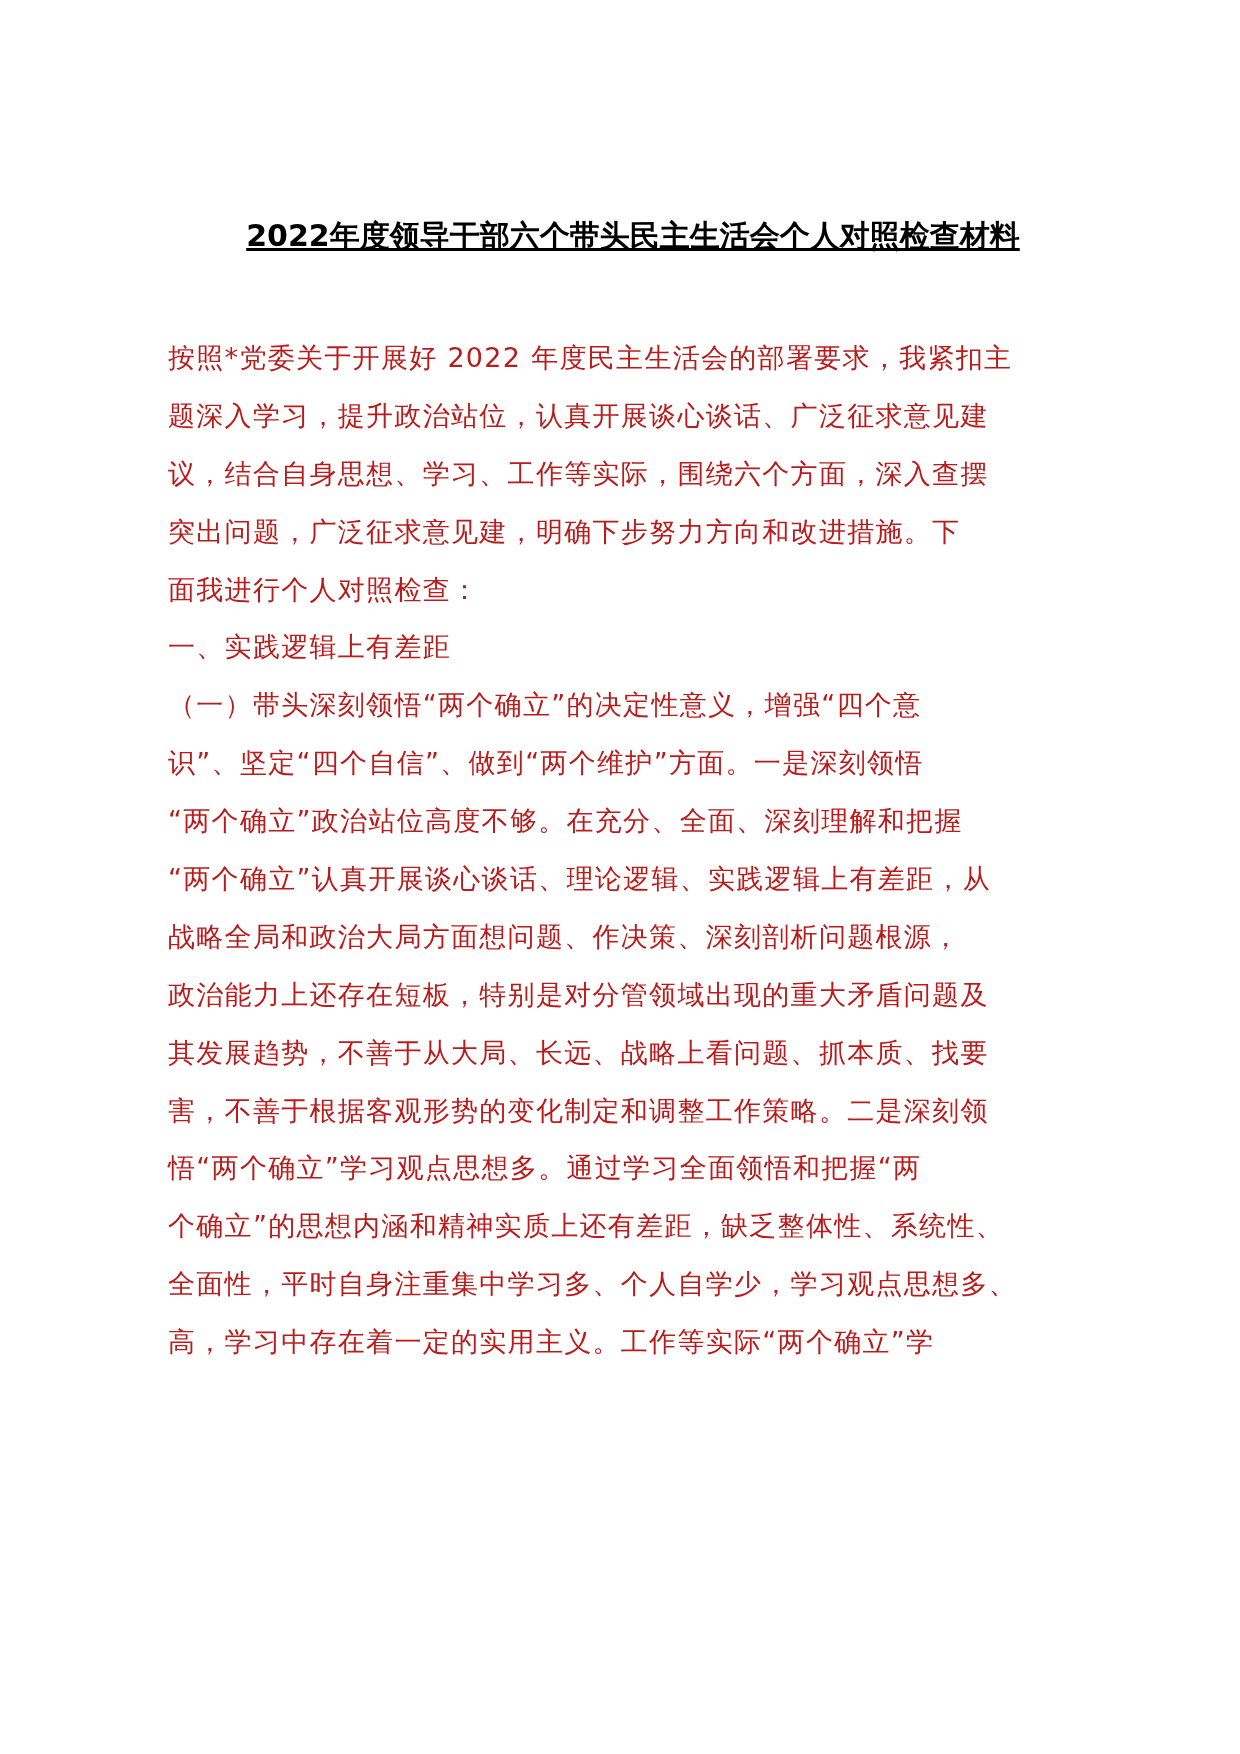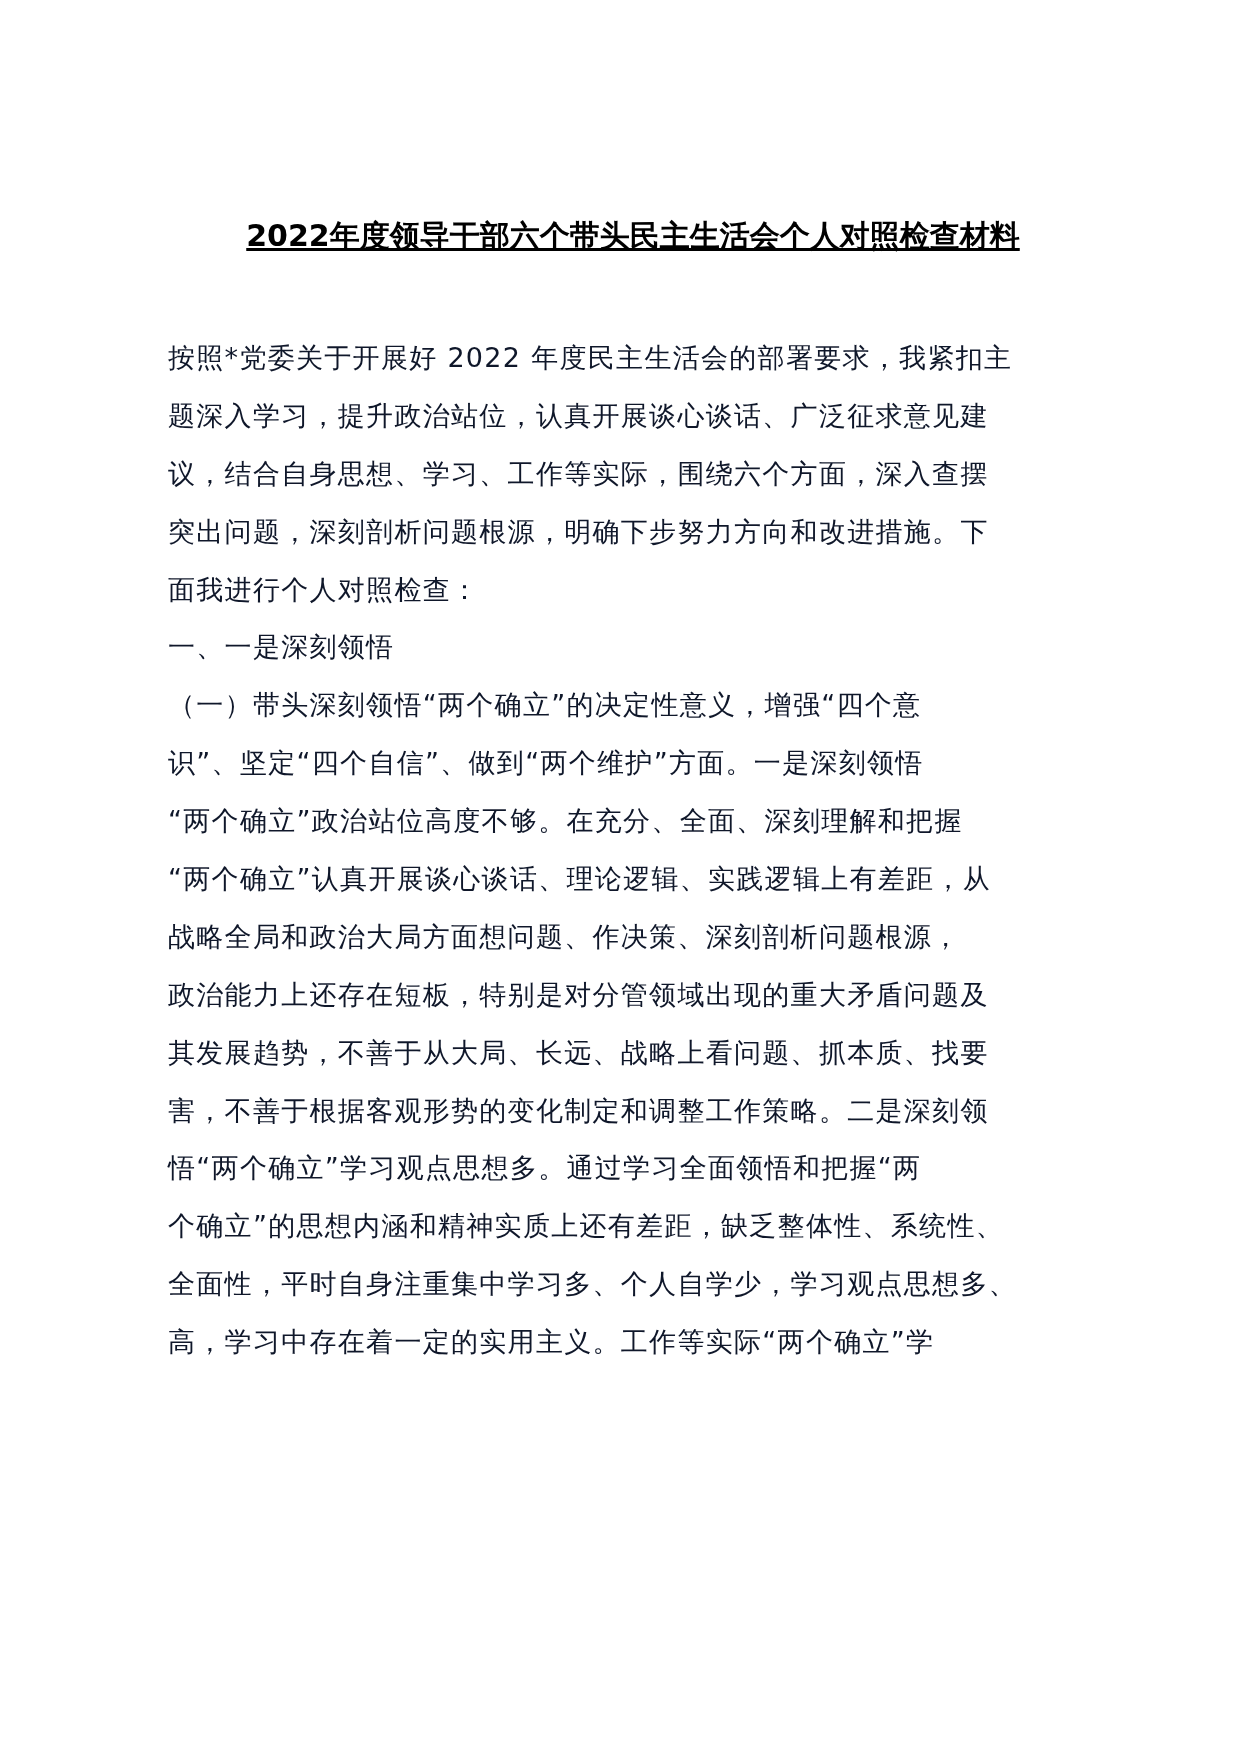--- a/index.html
+++ b/index.html
@@ -3,34 +3,34 @@
 <meta charset="utf-8">
 <style>
   html, body { margin: 0; padding: 0; background: #ffffff; }
   body { width: 1240px; height: 1754px; position: relative; overflow: hidden;
          font-family: "DejaVu Sans", "Liberation Sans", sans-serif; color: #111111; }
   .page { position: absolute; left: 0; top: 0; width: 1240px; height: 1754px; background: #ffffff; }
   .title { position: absolute; left: 13px; width: 1240px; top: 214px; text-align: center;
            font-size: 30px; font-weight: bold; line-height: 44px; letter-spacing: 0px; color: #000; text-decoration: underline; }
   .body-lines { position: absolute; left: 168px; top: 329px; width: 920px; }
   .line { white-space: nowrap; font-size: 27px; line-height: 57.9px; height: 57.9px;
-          letter-spacing: 1.3px; color: #0f172a; }
+          letter-spacing: 1.3px; color: #b91c1c; }
 </style>
 </head>
 <body>
 
 <div class="page">
   <div class="title">2022年度领导干部六个带头民主生活会个人对照检查材料</div>
   <div class="body-lines">
     <div class="line">按照*党委关于开展好 2022 年度民主生活会的部署要求，我紧扣主</div>
     <div class="line">题深入学习，提升政治站位，认真开展谈心谈话、广泛征求意见建</div>
     <div class="line">议，结合自身思想、学习、工作等实际，围绕六个方面，深入查摆</div>
-    <div class="line">突出问题，深刻剖析问题根源，明确下步努力方向和改进措施。下</div>
+    <div class="line">突出问题，广泛征求意见建，明确下步努力方向和改进措施。下</div>
     <div class="line">面我进行个人对照检查：</div>
-    <div class="line">一、一是深刻领悟</div>
+    <div class="line">一、实践逻辑上有差距</div>
     <div class="line">（一）带头深刻领悟“两个确立”的决定性意义，增强“四个意</div>
     <div class="line">识”、坚定“四个自信”、做到“两个维护”方面。一是深刻领悟</div>
     <div class="line">“两个确立”政治站位高度不够。在充分、全面、深刻理解和把握</div>
     <div class="line">“两个确立”认真开展谈心谈话、理论逻辑、实践逻辑上有差距，从</div>
     <div class="line">战略全局和政治大局方面想问题、作决策、深刻剖析问题根源，</div>
     <div class="line">政治能力上还存在短板，特别是对分管领域出现的重大矛盾问题及</div>
     <div class="line">其发展趋势，不善于从大局、长远、战略上看问题、抓本质、找要</div>
     <div class="line">害，不善于根据客观形势的变化制定和调整工作策略。二是深刻领</div>
     <div class="line">悟“两个确立”学习观点思想多。通过学习全面领悟和把握“两</div>
     <div class="line">个确立”的思想内涵和精神实质上还有差距，缺乏整体性、系统性、</div>

